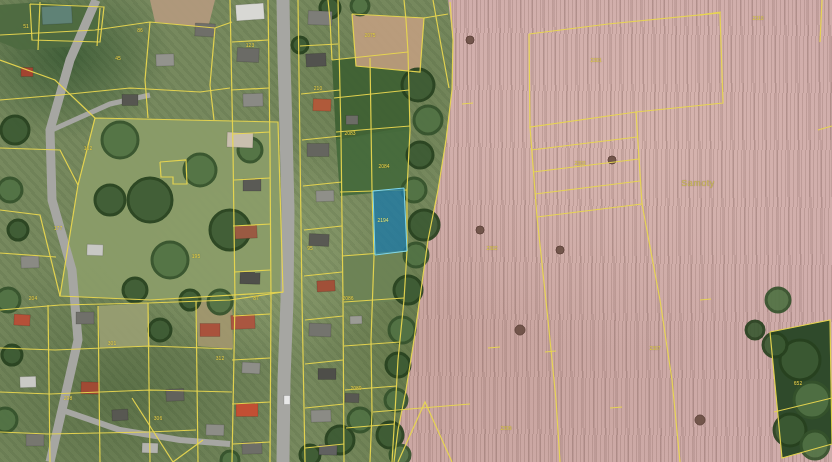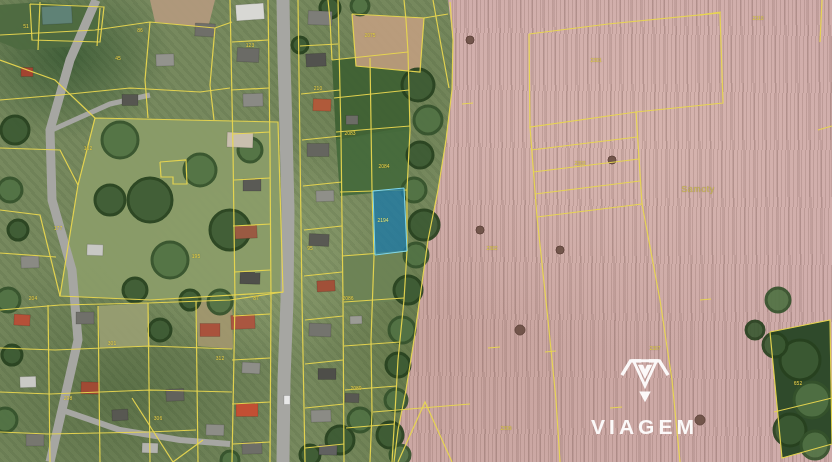--- a/index.html
+++ b/index.html
@@ -261,26 +261,16 @@
       <span class="plbl" style="left: 596px; top: 60px;">2301</span>
       <span class="plbl" style="left: 492px; top: 248px;">2302</span>
       <span class="plbl" style="left: 580px; top: 163px;">2303</span>
       <span class="plbl" style="left: 758px; top: 18px;">2310</span>
       <span class="plbl" style="left: 655px; top: 348px;">2307</span>
       <span class="plbl" style="left: 506px; top: 428px;">2309</span>
       <span class="plbl" style="left: 798px; top: 383px;">652</span>
       <span class="plbl" style="left: 118px; top: 58px;">45</span>
       <span class="plbl" style="left: 26px; top: 26px;">51</span>
       <span class="plbl" style="left: 370px; top: 35px;">2075</span>
-      <span class="plbl area" style="left: 698px; top: 189px;">Samoty</span>
+      <span class="plbl area" style="left: 698px; top: 183px;">Samoty</span>
     </div>
 
-  <div class="watermark">
-    <svg width="58" height="50" viewBox="0 0 120 104" aria-hidden="true">
-      <polyline points="12,40 30,10 52,10" fill="none" stroke="#fff" stroke-width="7"></polyline>
-      <polyline points="108,40 90,10 68,10" fill="none" stroke="#fff" stroke-width="7"></polyline>
-      <path d="M36,10 L84,10 L60,62 Z" fill="none" stroke="#fff" stroke-width="6"></path>
-      <path d="M45,18 L60,48 L75,18 L64,18 L60,28 L56,18 Z" fill="#fff"></path>
-      <path d="M48,74 L72,74 L60,96 Z" fill="#fff"></path>
-    </svg>
-    <span class="brand">VIAGEM</span>
-  </div>
 </div>
 
 </body></html>

